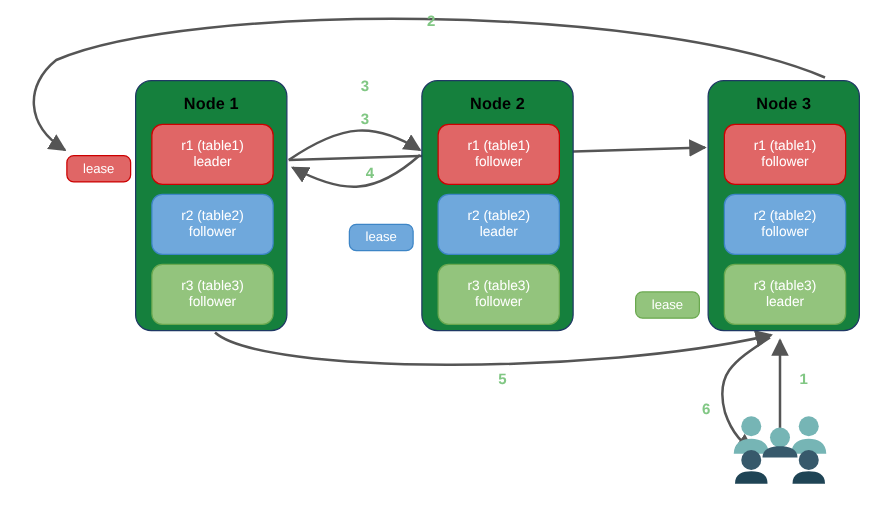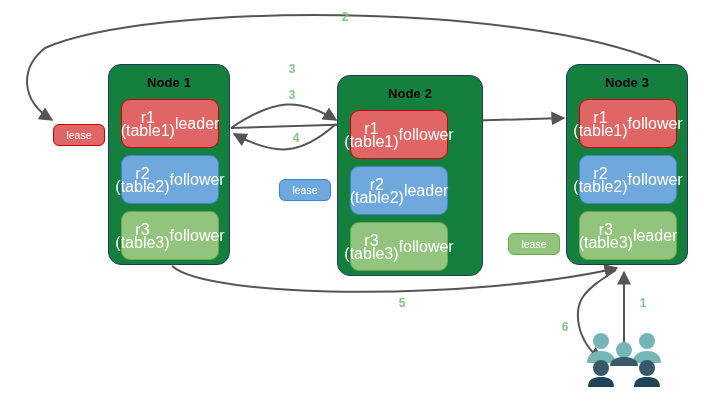--- a/index.html
+++ b/index.html
@@ -40,25 +40,25 @@
     font-size: 13px;
     font-weight: bold;
     color: #000000;
     letter-spacing: 0.1px;
   }
   .replica {
     position: absolute;
     box-sizing: border-box;
     border-radius: 9px;
     display: flex;
-    flex-direction: row;
+    flex-direction: column;
     align-items: center;
     justify-content: center;
     color: #ffffff;
-    font-size: 16px;
+    font-size: 11px;
     line-height: 13px;
     text-align: center;
   }
   .replica span { display: block; }
   .lease-box {
     position: absolute;
     box-sizing: border-box;
     border-radius: 6px;
     display: flex;
     align-items: center;
@@ -115,21 +115,21 @@
     <div class="replica" style="left:12px; top:90px; width:98px; height:49px; background:#6fa8dc; border:1.6px solid #3d85c6;">
       <span>r2 (table2)</span>
       <span>follower</span>
     </div>
     <div class="replica" style="left:12px; top:146px; width:98px; height:49px; background:#93c47d; border:1.6px solid #6aa84f;">
       <span>r3 (table3)</span>
       <span>follower</span>
     </div>
   </div>
 
-  <div class="node-box" style="left:337px; top:75px; width:146px; height:201px;">
+  <div class="node-box" style="left:337px; top:64px; width:122px; height:201px;">
     <div class="node-title">Node 2</div>
     <div class="replica" style="left:12px; top:34px; width:98px; height:49px; background:#e06666; border:1.6px solid #cc0000;">
       <span>r1 (table1)</span>
       <span>follower</span>
     </div>
     <div class="replica" style="left:12px; top:90px; width:98px; height:49px; background:#6fa8dc; border:1.6px solid #3d85c6;">
       <span>r2 (table2)</span>
       <span>leader</span>
     </div>
     <div class="replica" style="left:12px; top:146px; width:98px; height:49px; background:#93c47d; border:1.6px solid #6aa84f;">

